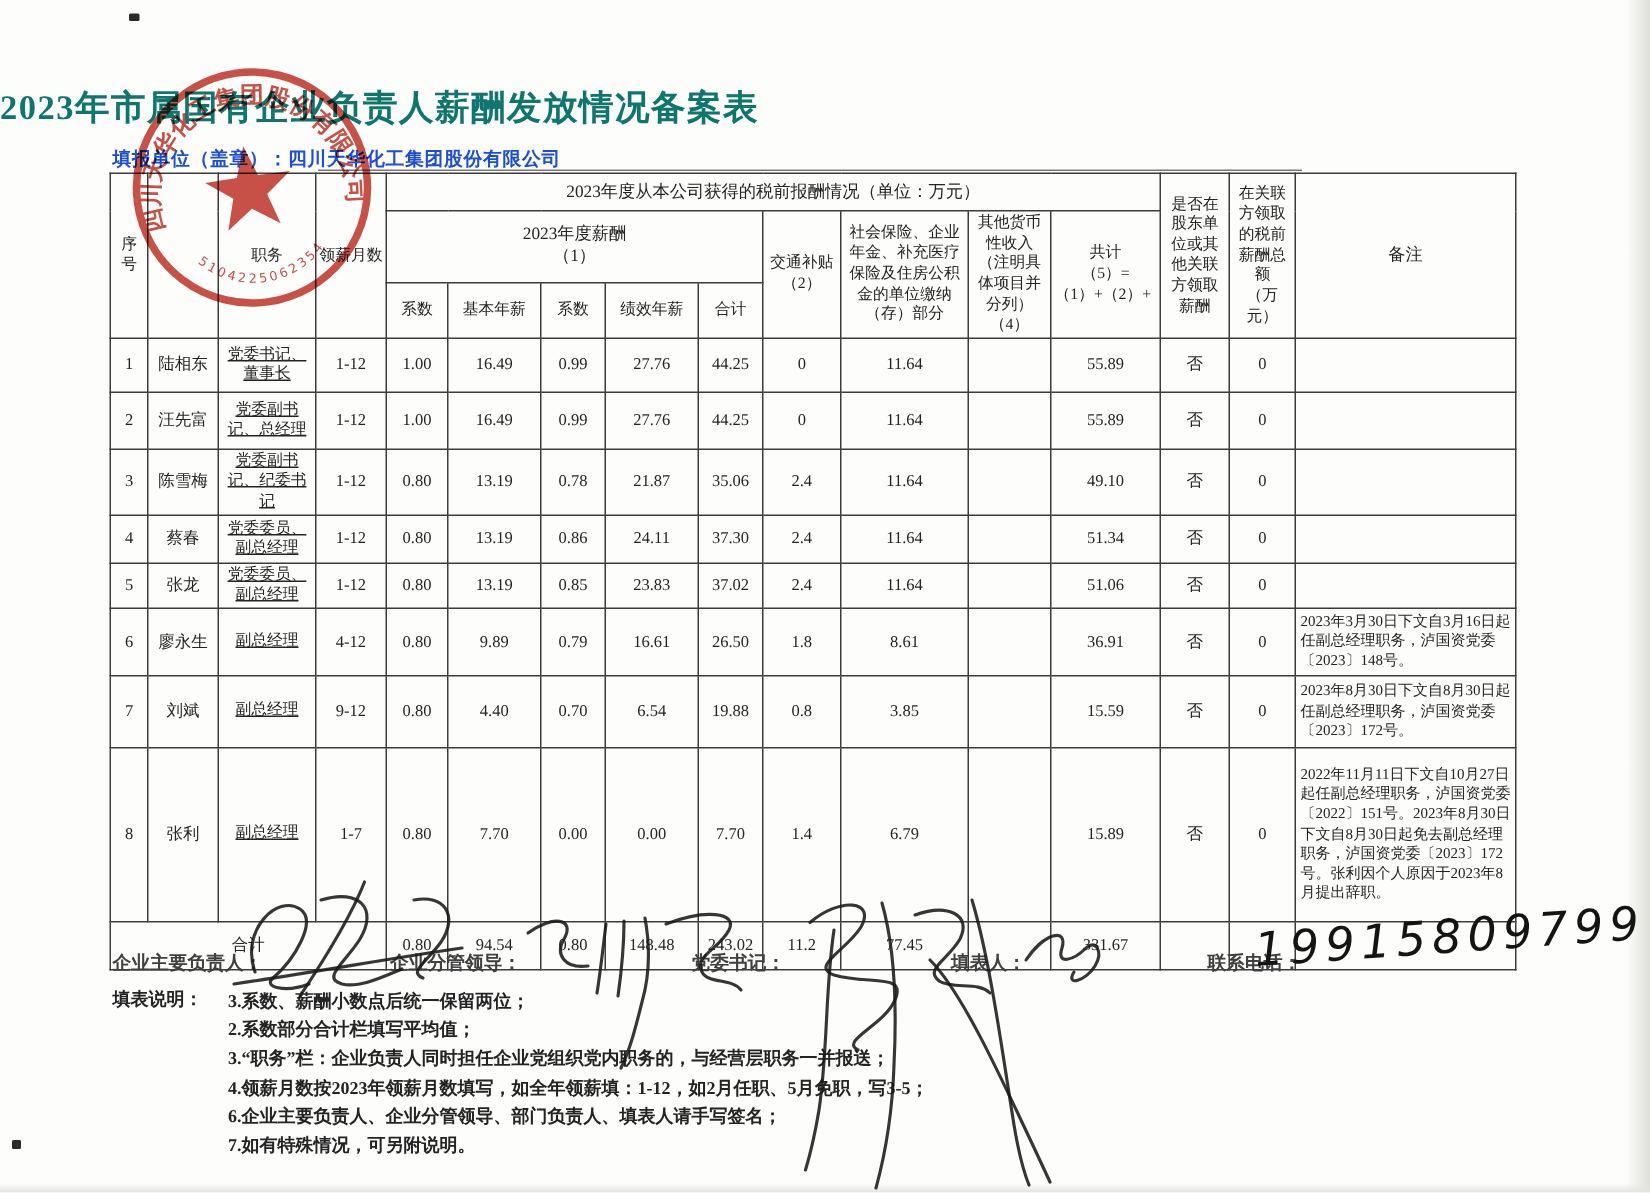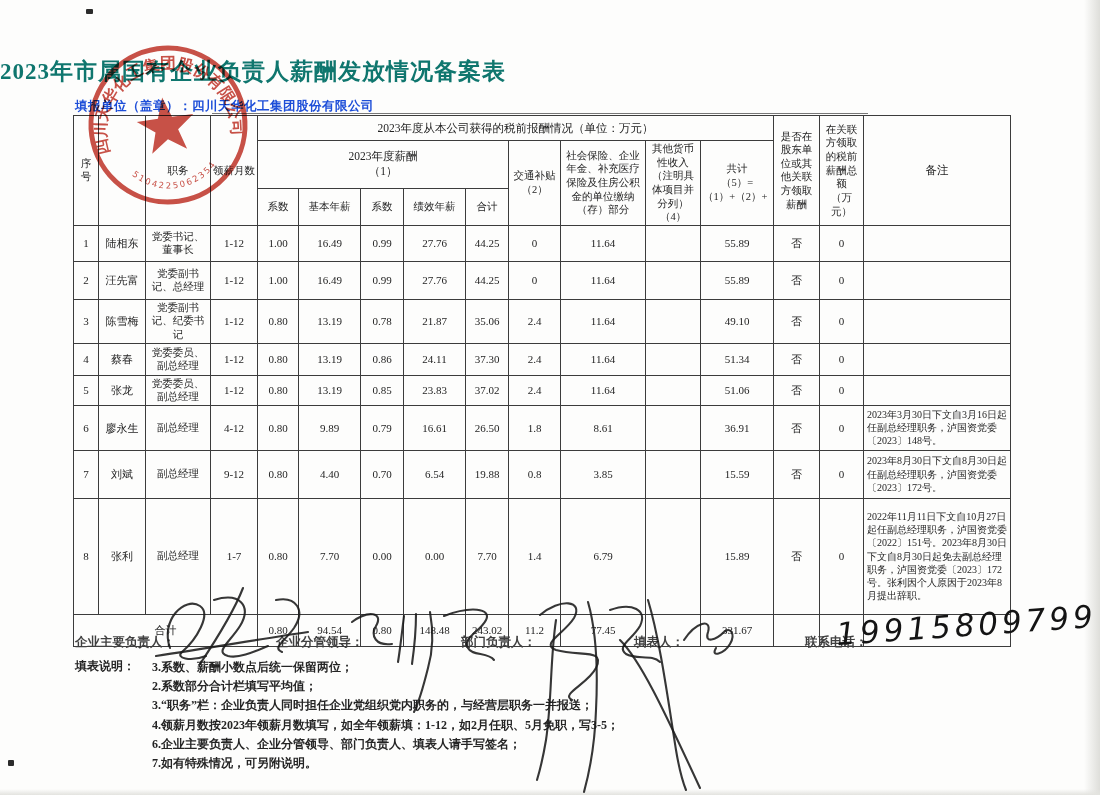--- a/index.html
+++ b/index.html
@@ -32,21 +32,21 @@
     border:1px solid #3c3c3c;
     padding:1px 2px;
     text-align:center;vertical-align:middle;
     font-weight:normal;color:#242424;
     overflow:hidden;
   }
   table.form th{font-size:10.5px;line-height:1.3;white-space:pre-line;}
   table.form th.big{font-size:11.5px;}
   table.form td{font-size:11px;line-height:1.3;}
   table.form td.remark{text-align:left;font-size:10px;line-height:1.32;padding:2px 3px;}
-  table.form td.pos{font-size:10.5px;}
+  table.form td.pos{font-size:10.5px;text-decoration:underline;}
 
   .sig-label{position:absolute;top:634px;font-size:12.5px;font-weight:bold;color:#404040;white-space:nowrap;}
   .phone{
     position:absolute;left:836px;top:607px;
     font-family:"DejaVu Sans",sans-serif;font-style:italic;
     font-size:31px;letter-spacing:4px;color:#141414;
     transform:rotate(-4deg);white-space:nowrap;
   }
 
   .notes{position:absolute;left:75px;top:658px;font-size:12px;font-weight:bold;color:#242424;}
@@ -278,22 +278,22 @@
         <td></td>
         <td>331.67</td>
         <td></td>
         <td></td>
         <td class="remark"></td>
       </tr>
     </tbody>
 </table>
 
 <span class="sig-label" style="left:75px">企业主要负责人：</span>
-<span class="sig-label" style="left:276px">企业分管领导：</span>
-<span class="sig-label" style="left:461px">部门负责人：</span>
+<span class="sig-label" style="left:260px">企业分管领导：</span>
+<span class="sig-label" style="left:461px">党委书记：</span>
 <span class="sig-label" style="left:634px">填表人：</span>
 <span class="sig-label" style="left:805px">联系电话：</span>
 <div class="phone">19915809799</div>
 
 <div class="notes">
   <span class="label">填表说明：</span>
   <div class="items">
     <div>3.系数、薪酬小数点后统一保留两位；</div>
     <div>2.系数部分合计栏填写平均值；</div>
     <div>3.“职务”栏：企业负责人同时担任企业党组织党内职务的，与经营层职务一并报送；</div>

